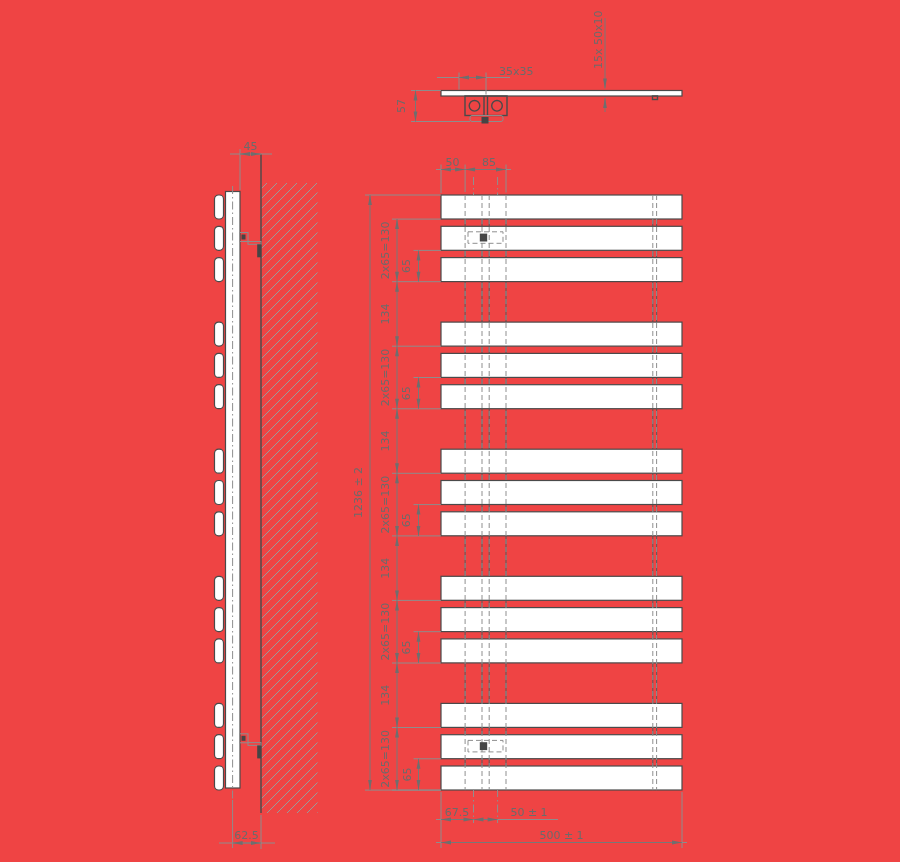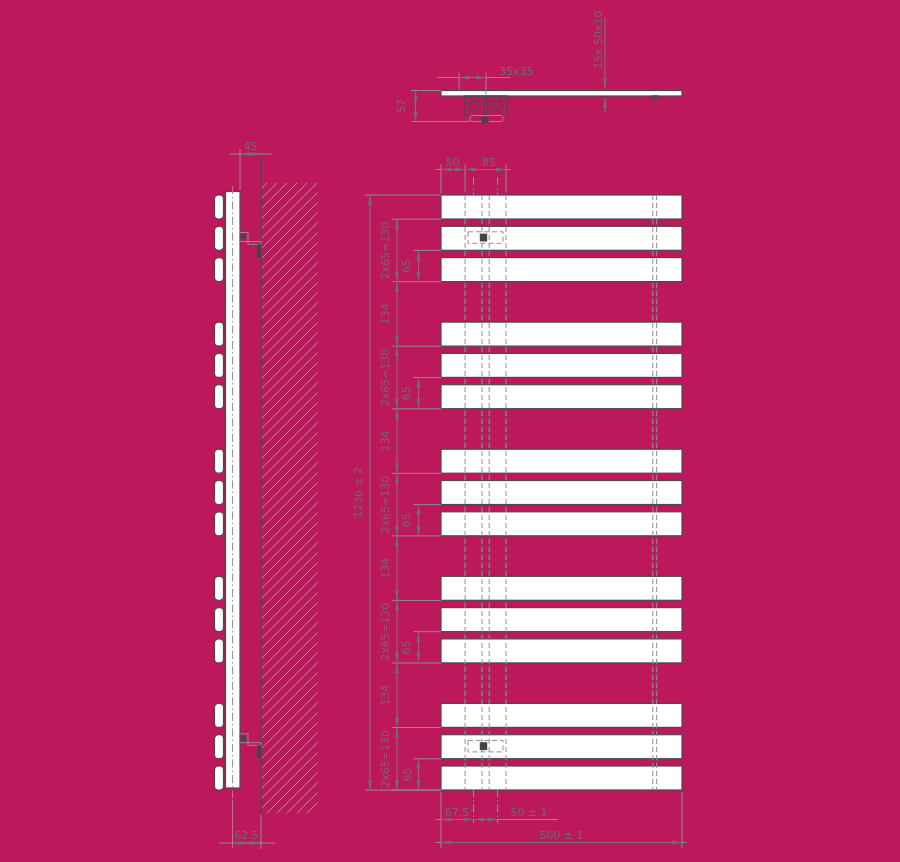--- a/index.html
+++ b/index.html
@@ -1,16 +1,16 @@
 <!DOCTYPE html>
 <html><head>
 <meta charset="utf-8">
 <style>
   html,body { margin:0; padding:0; background:#ffffff; }
-  .sheet { position:relative; width:900px; height:862px; background:#be185d; overflow:hidden; }
+  .sheet { position:relative; width:900px; height:862px; background:#ef4444; overflow:hidden; }
   svg { position:absolute; left:0; top:0; }
   
   .o  { stroke:#4a4a4a; stroke-width:1.4; fill:none; }          
   .ow { stroke:#4a4a4a; stroke-width:1.2; fill:#ffffff; }       
   .t  { stroke:#8d8d8d; stroke-width:1;   fill:none; }          
   .u  { stroke:#5d5d5d; stroke-width:1.1; fill:none; }          
   .d  { stroke:#8f8f8f; stroke-width:1; stroke-dasharray:5 3; fill:none; }      
   .c  { stroke:#8f8f8f; stroke-width:1; stroke-dasharray:8 3 1.5 3; fill:none; }
   .dim  { stroke:#787878; stroke-width:1; fill:none; }          
   .dimE { stroke:#787878; stroke-width:1; fill:none; }          

